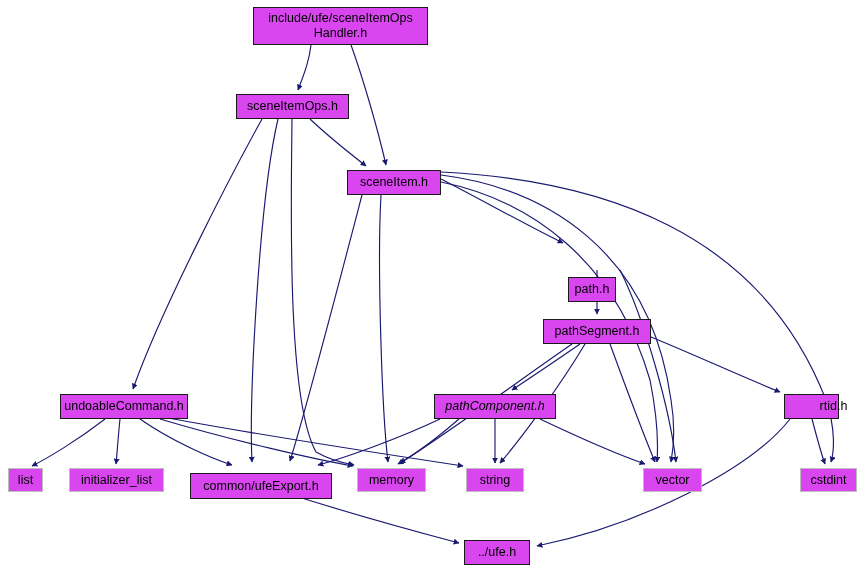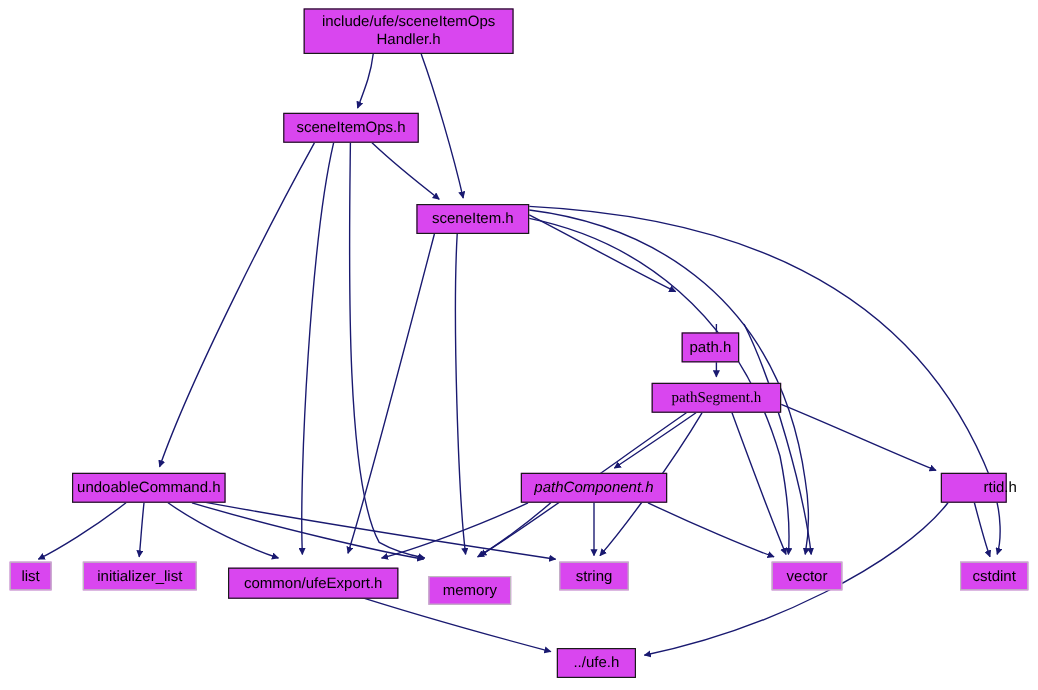--- a/index.html
+++ b/index.html
@@ -70,26 +70,26 @@
         <path d="M 790 419 C 750 470, 640 525, 537 546" marker-end="url(#ah)"></path>
         <path d="M 286 493 C 345 512, 425 534, 459 543" marker-end="url(#ah)"></path>
       </g>
   </svg>
   <div id="node-layer">
       <div class="node root" style="left: 253px; top: 7px; width: 175px; height: 38px;">include/ufe/sceneItemOps
 Handler.h</div>
       <div class="node proj" style="left: 236px; top: 94px; width: 113px; height: 25px;">sceneItemOps.h</div>
       <div class="node proj" style="left: 347px; top: 170px; width: 94px; height: 25px;">sceneItem.h</div>
       <div class="node proj" style="left: 568px; top: 245px; width: 48px; height: 25px; margin-top: 32px;">path.h</div>
-      <div class="node proj" style="left: 543px; top: 319px; width: 108px; height: 25px; font-family: Liberation Serif, serif;">pathSegment.h</div>
+      <div class="node proj" style="left: 543px; top: 319px; width: 108px; height: 25px;">pathSegment.h</div>
       <div class="node proj" style="left: 60px; top: 394px; width: 128px; height: 25px;">undoableCommand.h</div>
       <div class="node proj" style="left: 434px; top: 394px; width: 122px; height: 25px; font-style: italic;">pathComponent.h</div>
       <div class="node proj" style="left: 784px; top: 394px; width: 55px; height: 25px; padding-left: 44px;">rtid.h</div>
       <div class="node sys" style="left: 8px; top: 468px; width: 35px; height: 24px;">list</div>
       <div class="node sys" style="left: 69px; top: 468px; width: 95px; height: 24px;">initializer_list</div>
       <div class="node proj" style="left: 190px; top: 473px; width: 142px; height: 26px;">common/ufeExport.h</div>
-      <div class="node sys" style="left: 357px; top: 468px; width: 69px; height: 24px; margin-top: 12px;">memory</div>
+      <div class="node sys" style="left: 357px; top: 468px; width: 69px; height: 24px;">memory</div>
       <div class="node sys" style="left: 466px; top: 468px; width: 58px; height: 24px;">string</div>
       <div class="node sys" style="left: 643px; top: 468px; width: 59px; height: 24px;">vector</div>
       <div class="node sys" style="left: 800px; top: 468px; width: 57px; height: 24px;">cstdint</div>
       <div class="node proj" style="left: 464px; top: 540px; width: 66px; height: 25px;">../ufe.h</div>
     </div>
 </div>
 
 </body></html>

